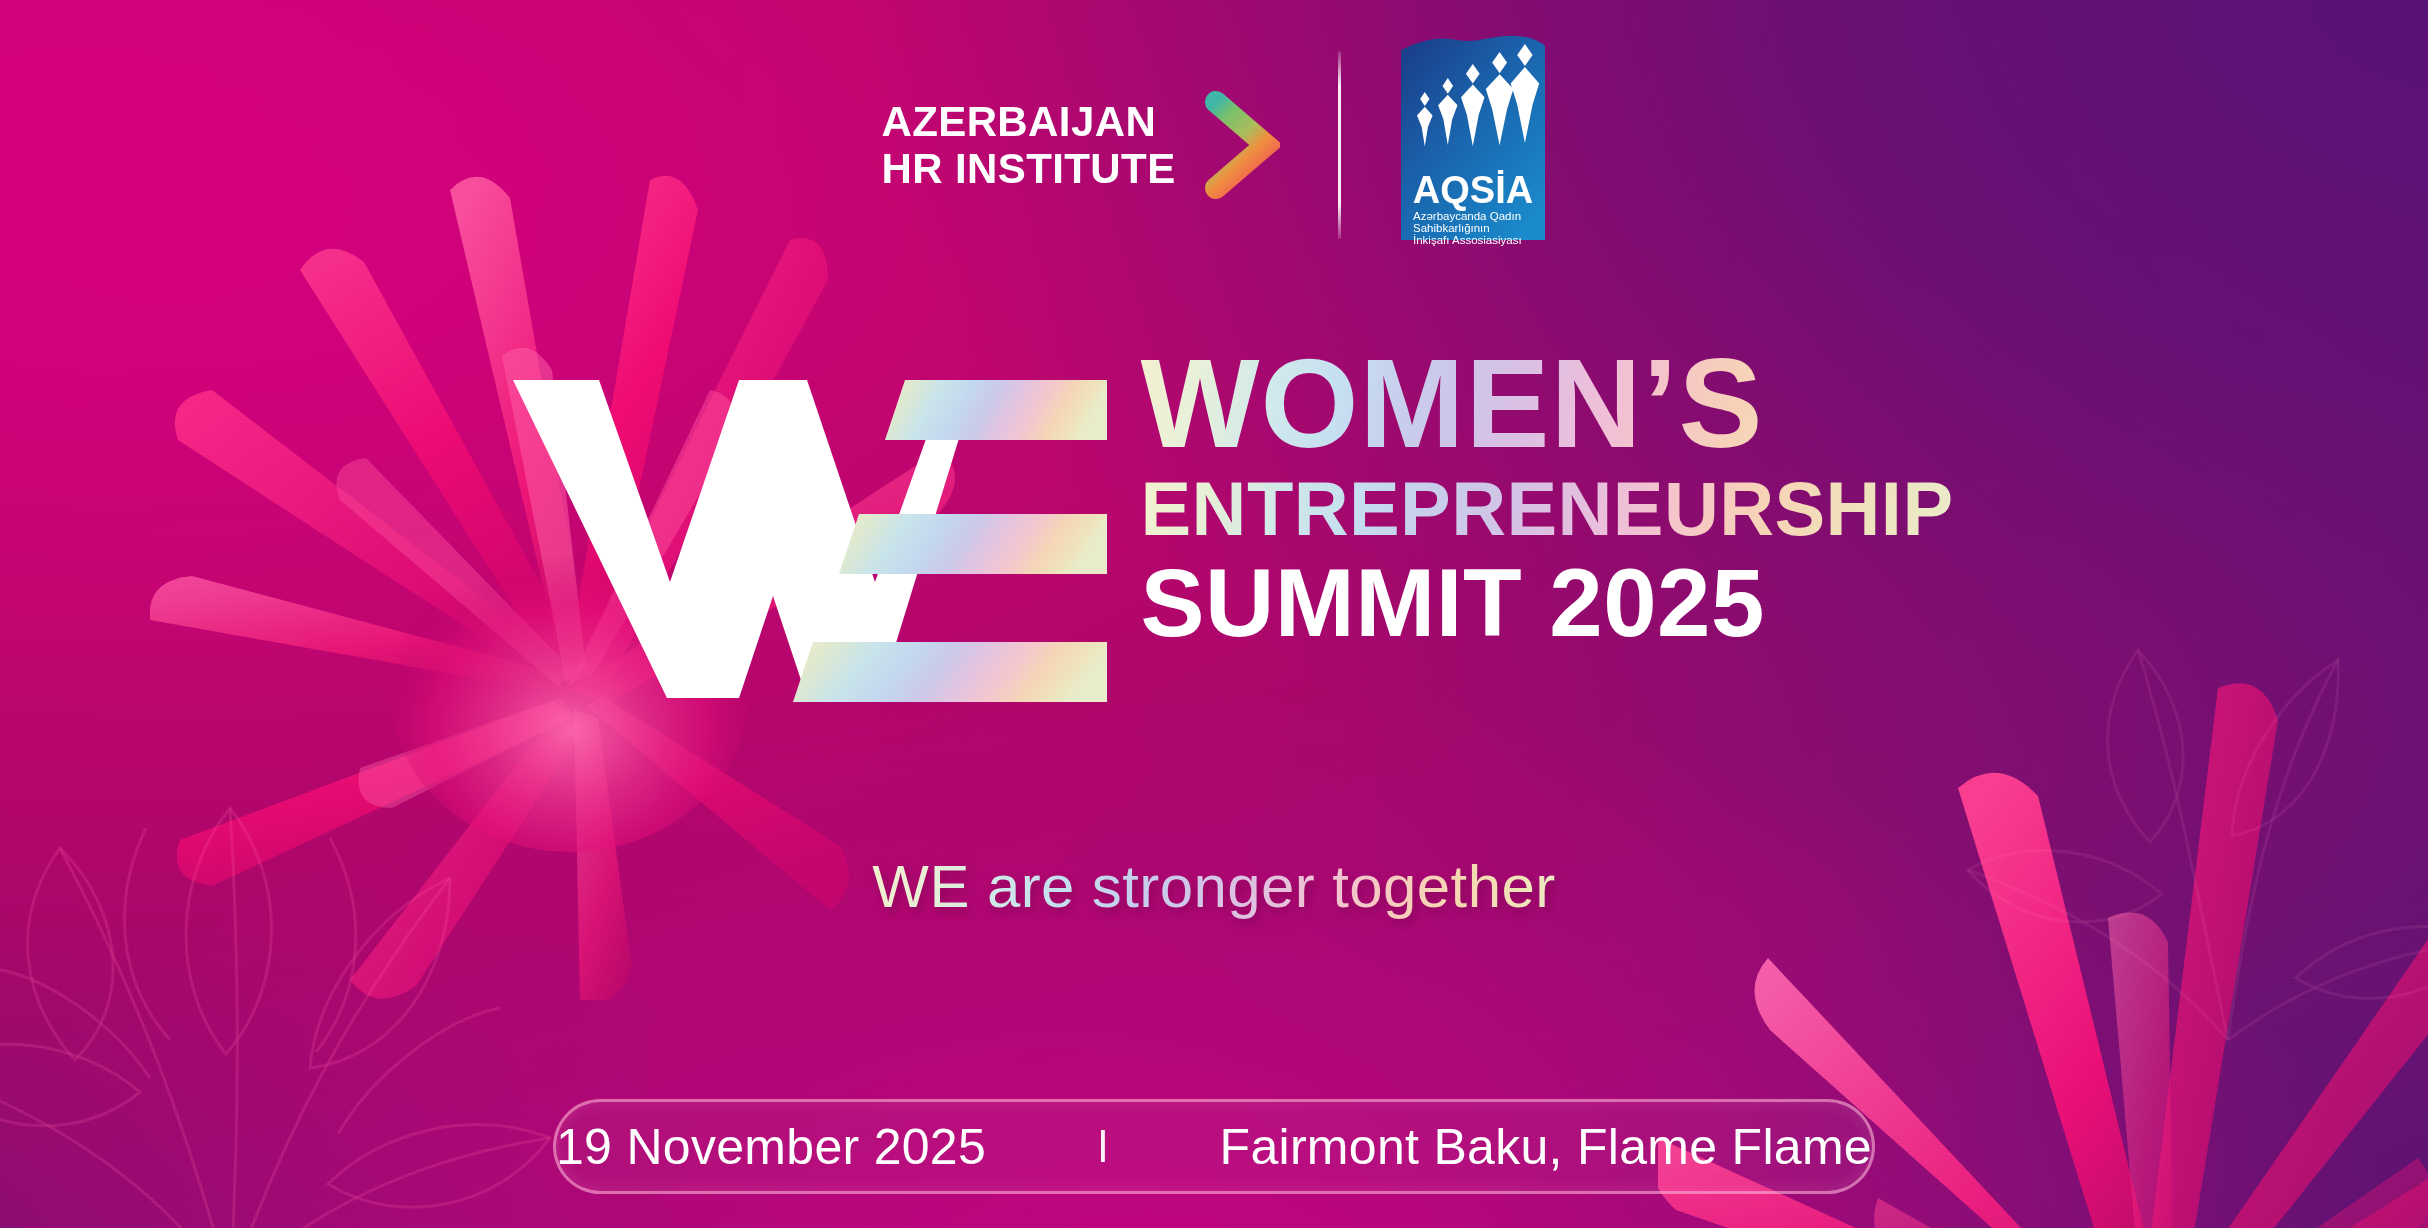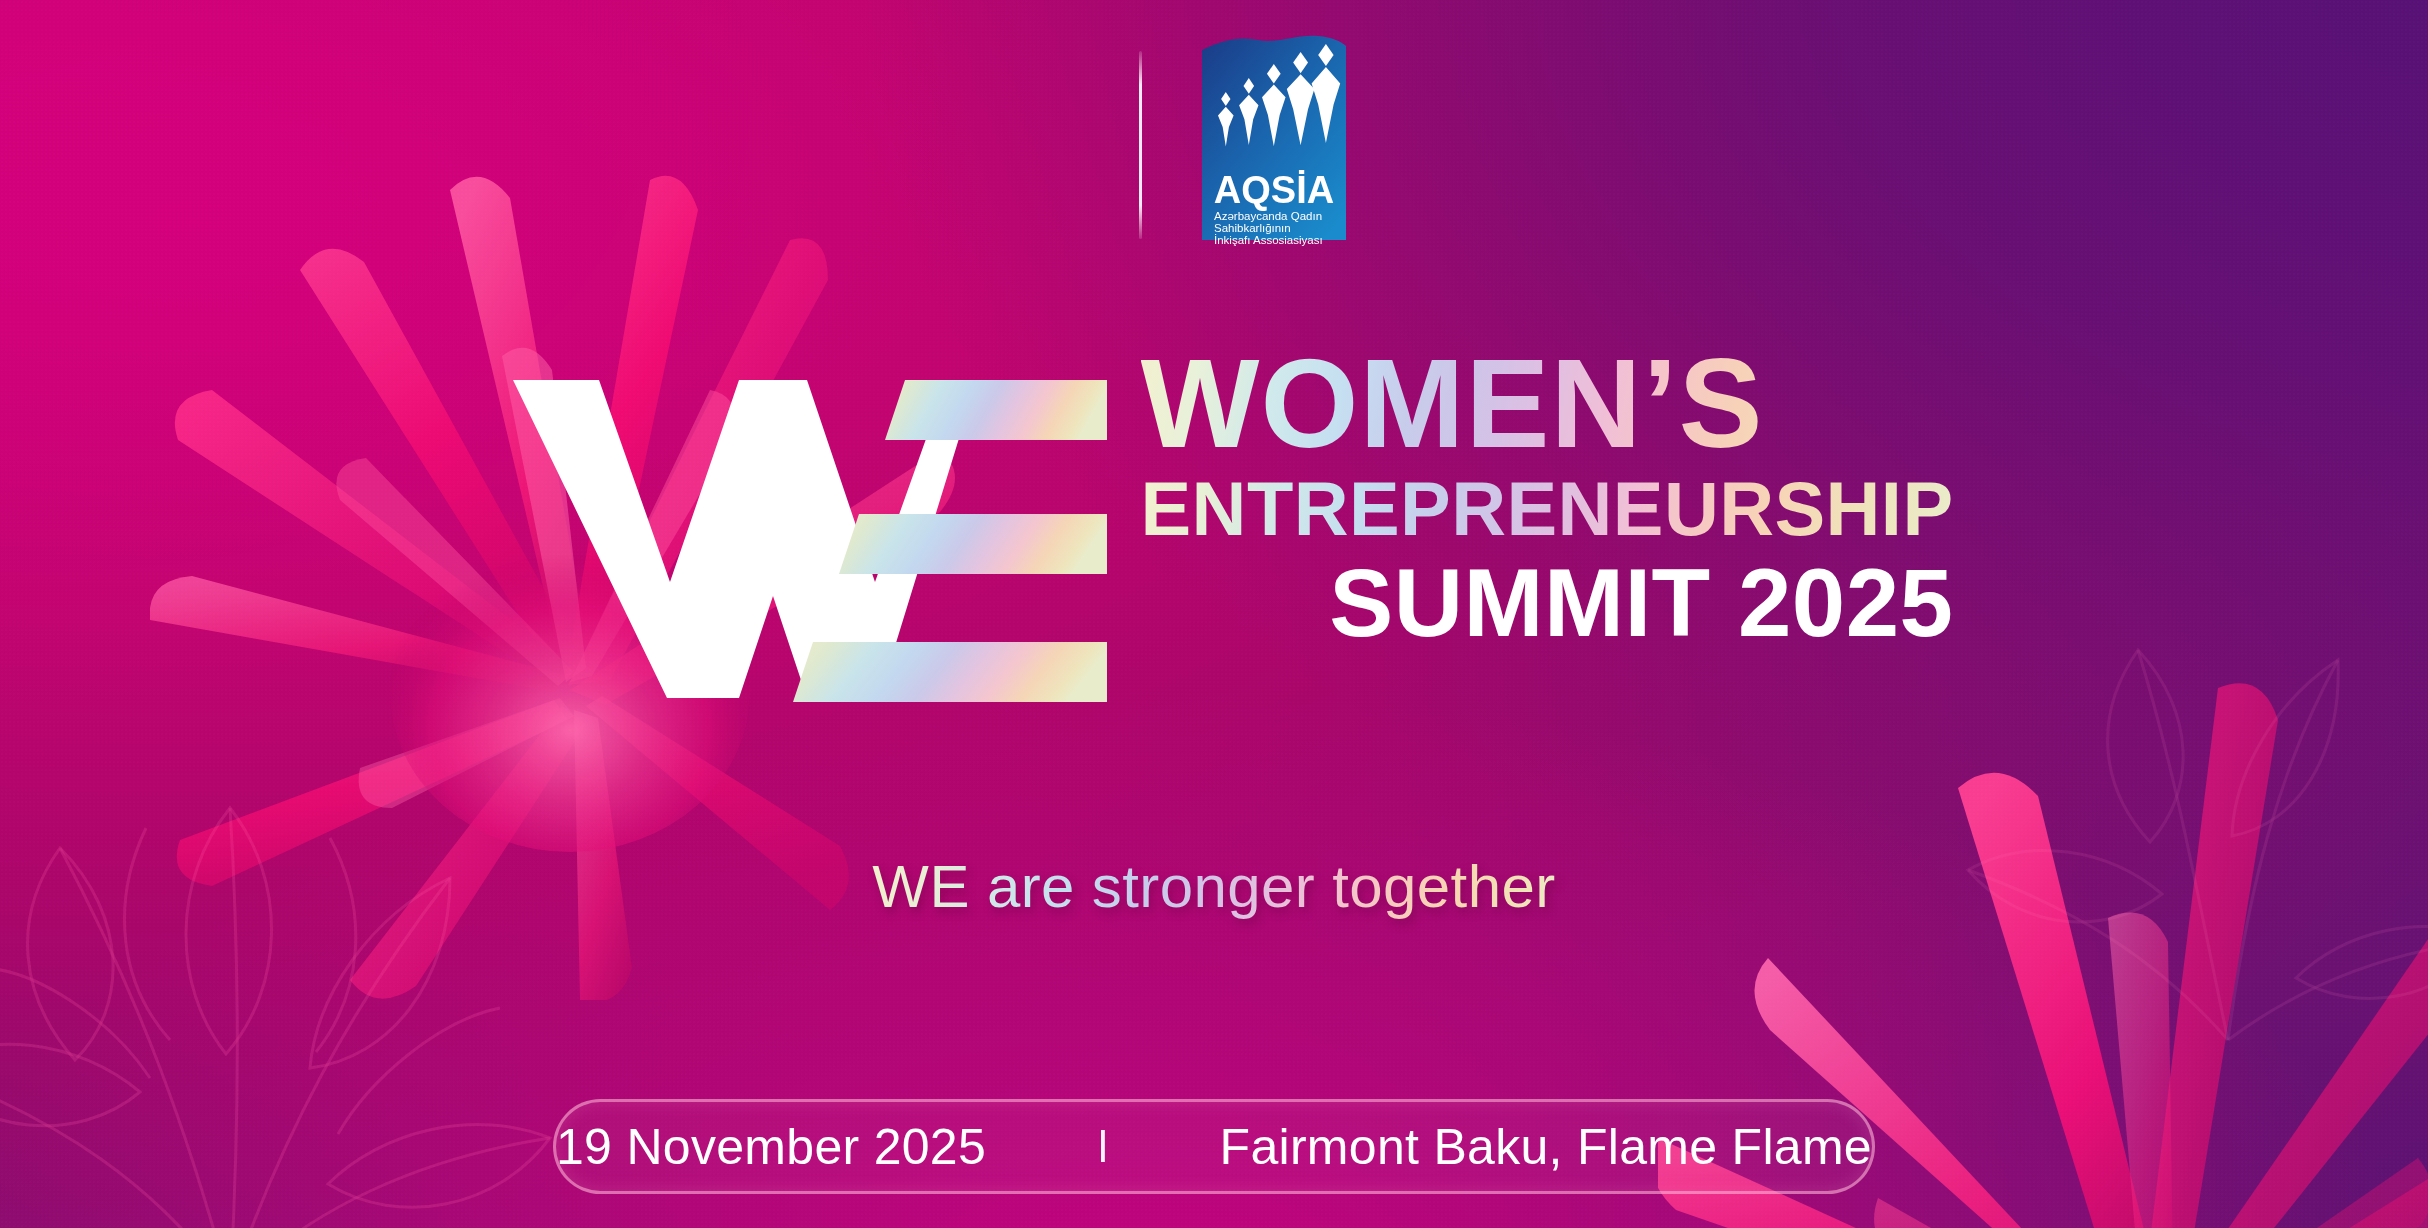--- a/index.html
+++ b/index.html
@@ -97,21 +97,21 @@
     background:linear-gradient(100deg,
       #f4f1cf 0%, #e8f0d6 8%, #cfe8ea 18%, #c5def0 27%,
       #c8cdeb 36%, #d1c5e7 44%, #e0bfe0 52%, #f0c0d6 60%,
       #f6c8c4 68%, #f7d4b6 77%, #efe2bb 88%, #eaeccb 100%);
     -webkit-background-clip:text; background-clip:text; color:transparent;
     -webkit-text-fill-color:transparent;
   }
   .t-summit{
     margin-top:8px;
     font-size:96px; font-weight:700; line-height:1.0;
-    letter-spacing:.5px; white-space:nowrap; color:#ffffff;text-align:right;
+    letter-spacing:.5px; white-space:nowrap; color:#ffffff;
   }
 
   
   .tagline{
     position:absolute; left:0; right:0; top:852px;
     text-align:center;
     font-size:60px; font-weight:400; letter-spacing:.4px;
     white-space:nowrap;
   }
   .tagline span{
@@ -265,20 +265,38 @@
       <path d="M410 180 C346 222 306 294 304 356 C370 344 414 274 410 180 Z"></path>
       <path d="M40 390 C100 356 180 368 234 414 C178 458 92 450 40 390 Z"></path>
       <path d="M560 460 C498 432 416 450 368 498 C430 536 514 520 560 460 Z"></path>
     </g>
   </svg>
 
   <div class="grain"></div>
 
   <div class="header">
 
+    <div class="ahri">
+      <div class="ahri-text">
+        <div>AZERBAIJAN</div>
+        <div>HR INSTITUTE</div>
+      </div>
+      <svg class="ahri-chev" viewBox="0 0 78 110" aria-hidden="true">
+        <defs>
+          <linearGradient id="chevg" x1="0" y1="0" x2="0.55" y2="1">
+            <stop offset="0%" stop-color="#3fb6a8"></stop>
+            <stop offset="22%" stop-color="#7cc06a"></stop>
+            <stop offset="52%" stop-color="#a9bd5c"></stop>
+            <stop offset="74%" stop-color="#ef9040"></stop>
+            <stop offset="100%" stop-color="#f0604f"></stop>
+          </linearGradient>
+        </defs>
+        <path d="M14 12 L64 55 L14 98" fill="none" stroke="url(#chevg)" stroke-width="22" stroke-linecap="round" stroke-linejoin="miter"></path>
+      </svg>
+    </div>
 
     <div class="divider"></div>
 
     <svg class="aqsia" viewBox="0 0 148 222">
       <defs>
         <linearGradient id="aqg" x1="0" y1="0" x2="0.85" y2="1">
           <stop offset="0%" stop-color="#1b3a86"></stop>
           <stop offset="45%" stop-color="#1a62ab"></stop>
           <stop offset="100%" stop-color="#1a8bcc"></stop>
         </linearGradient>

